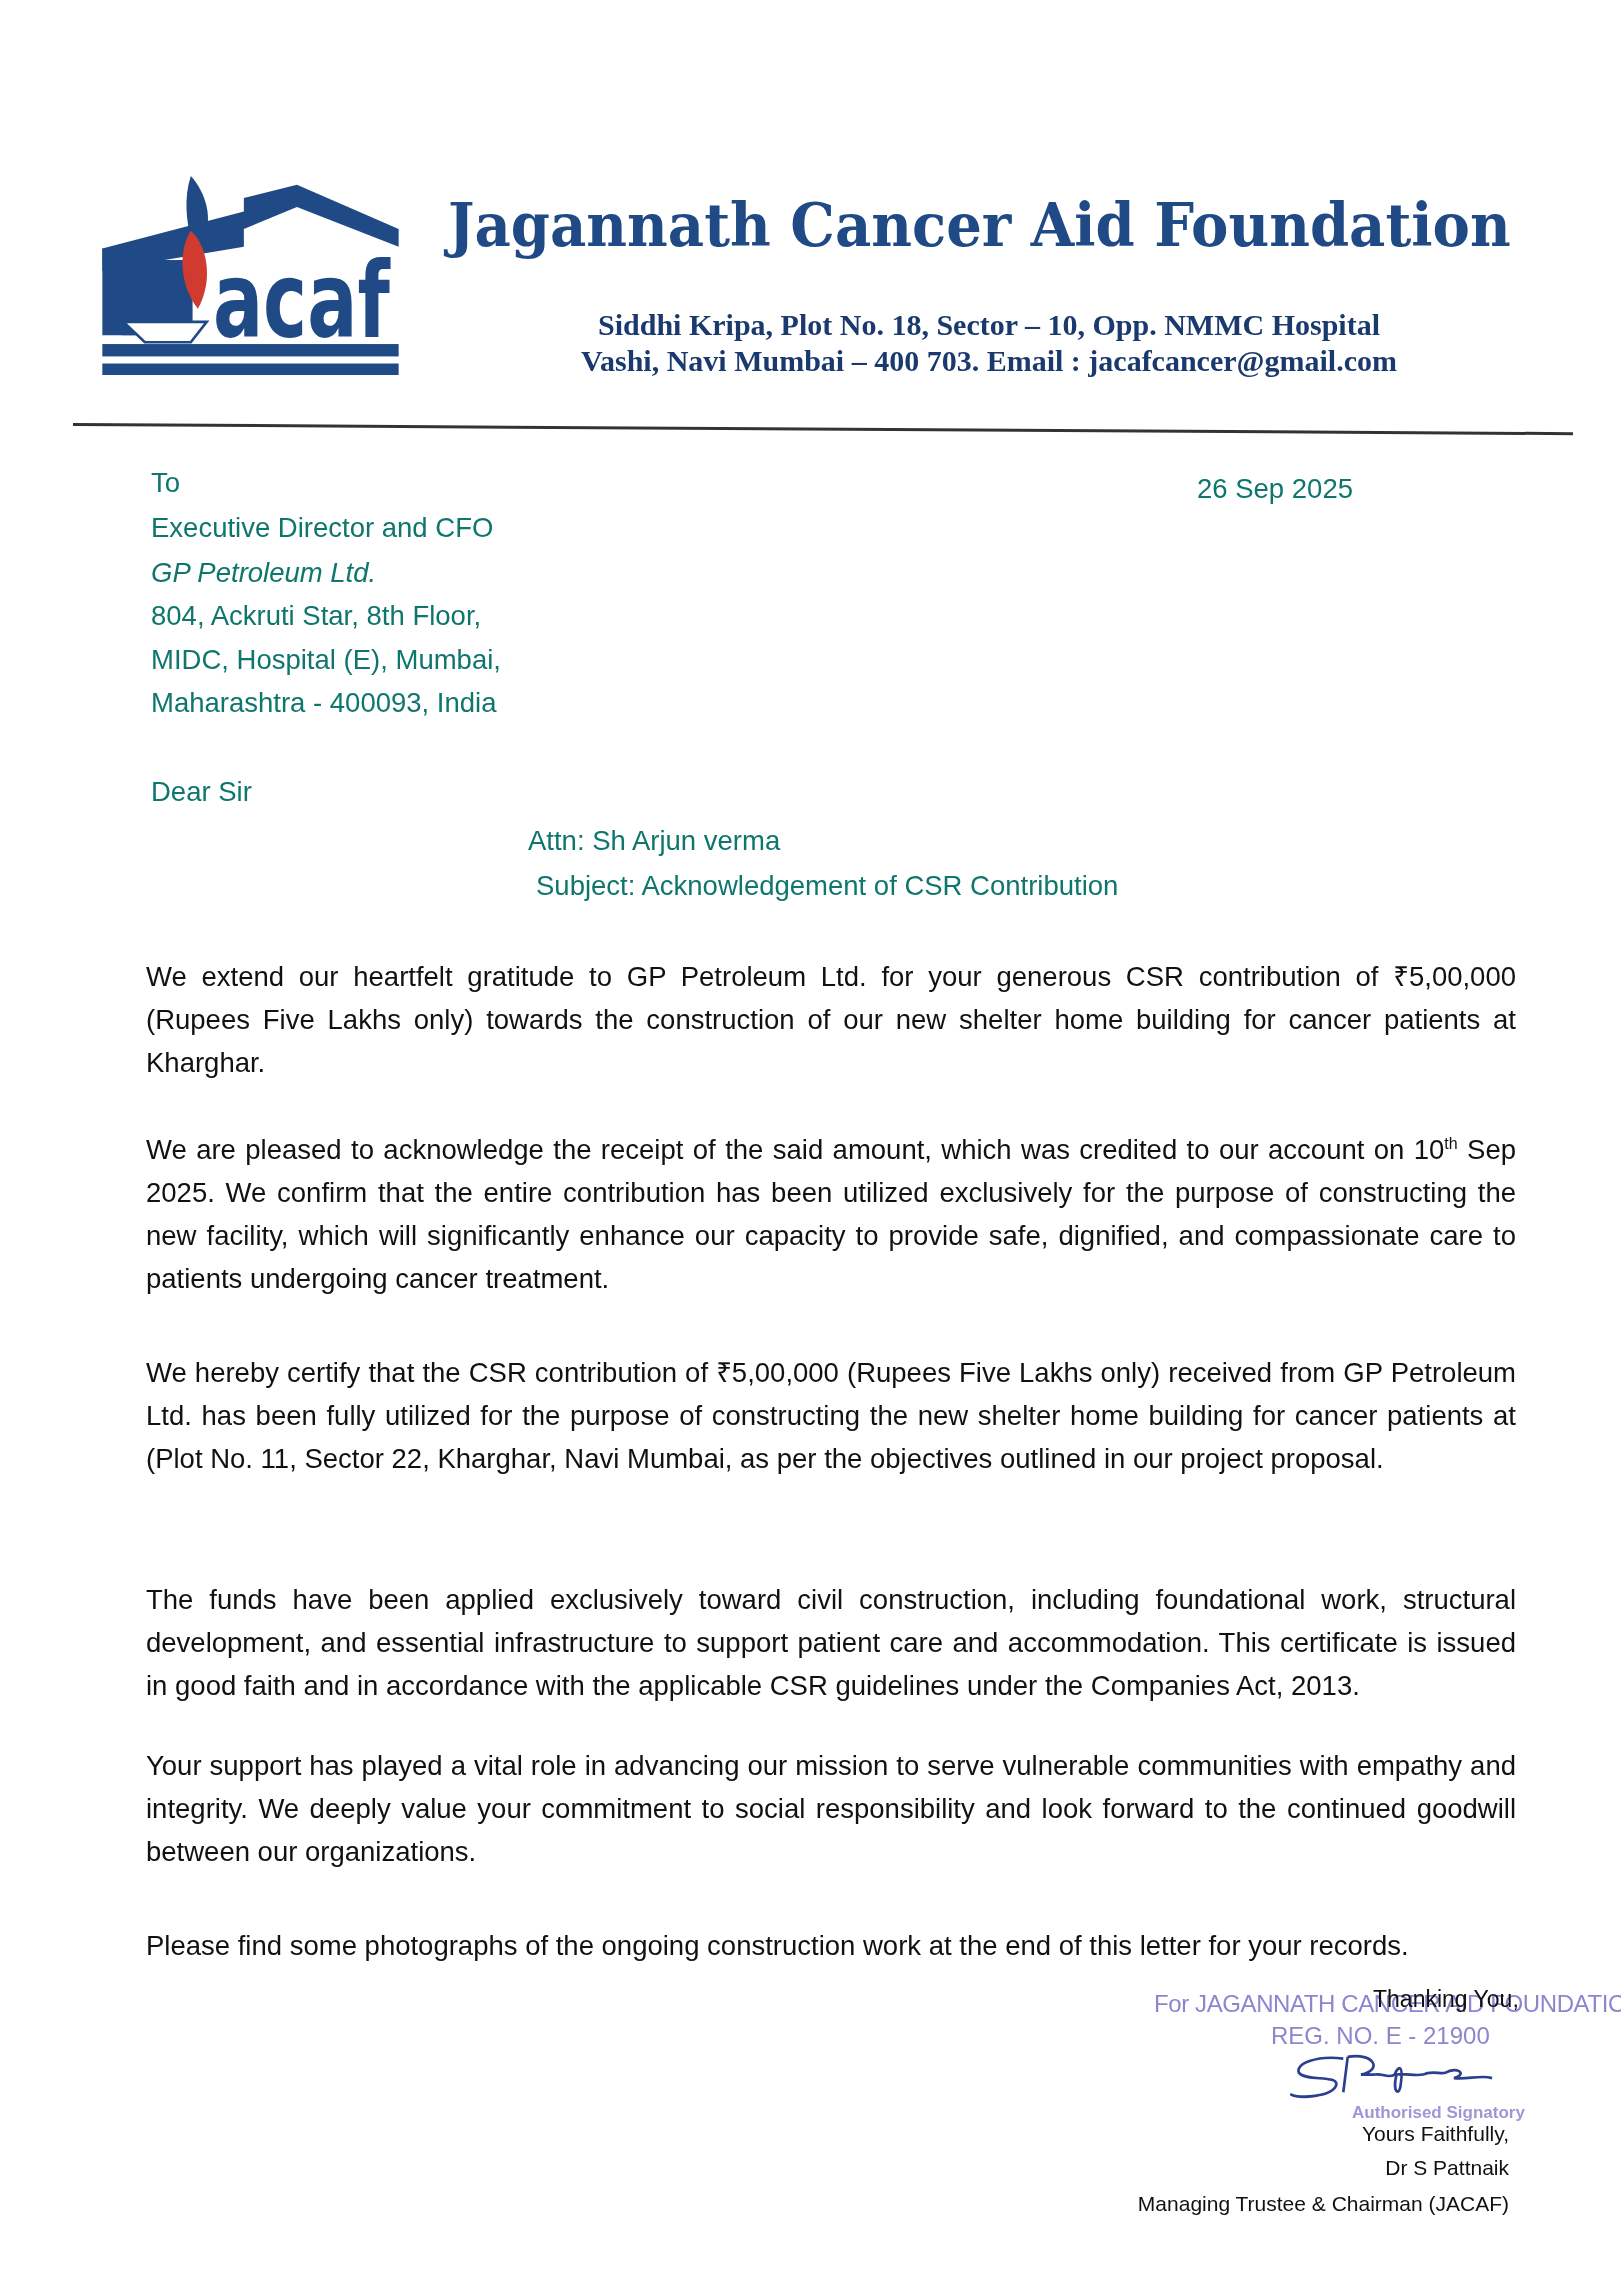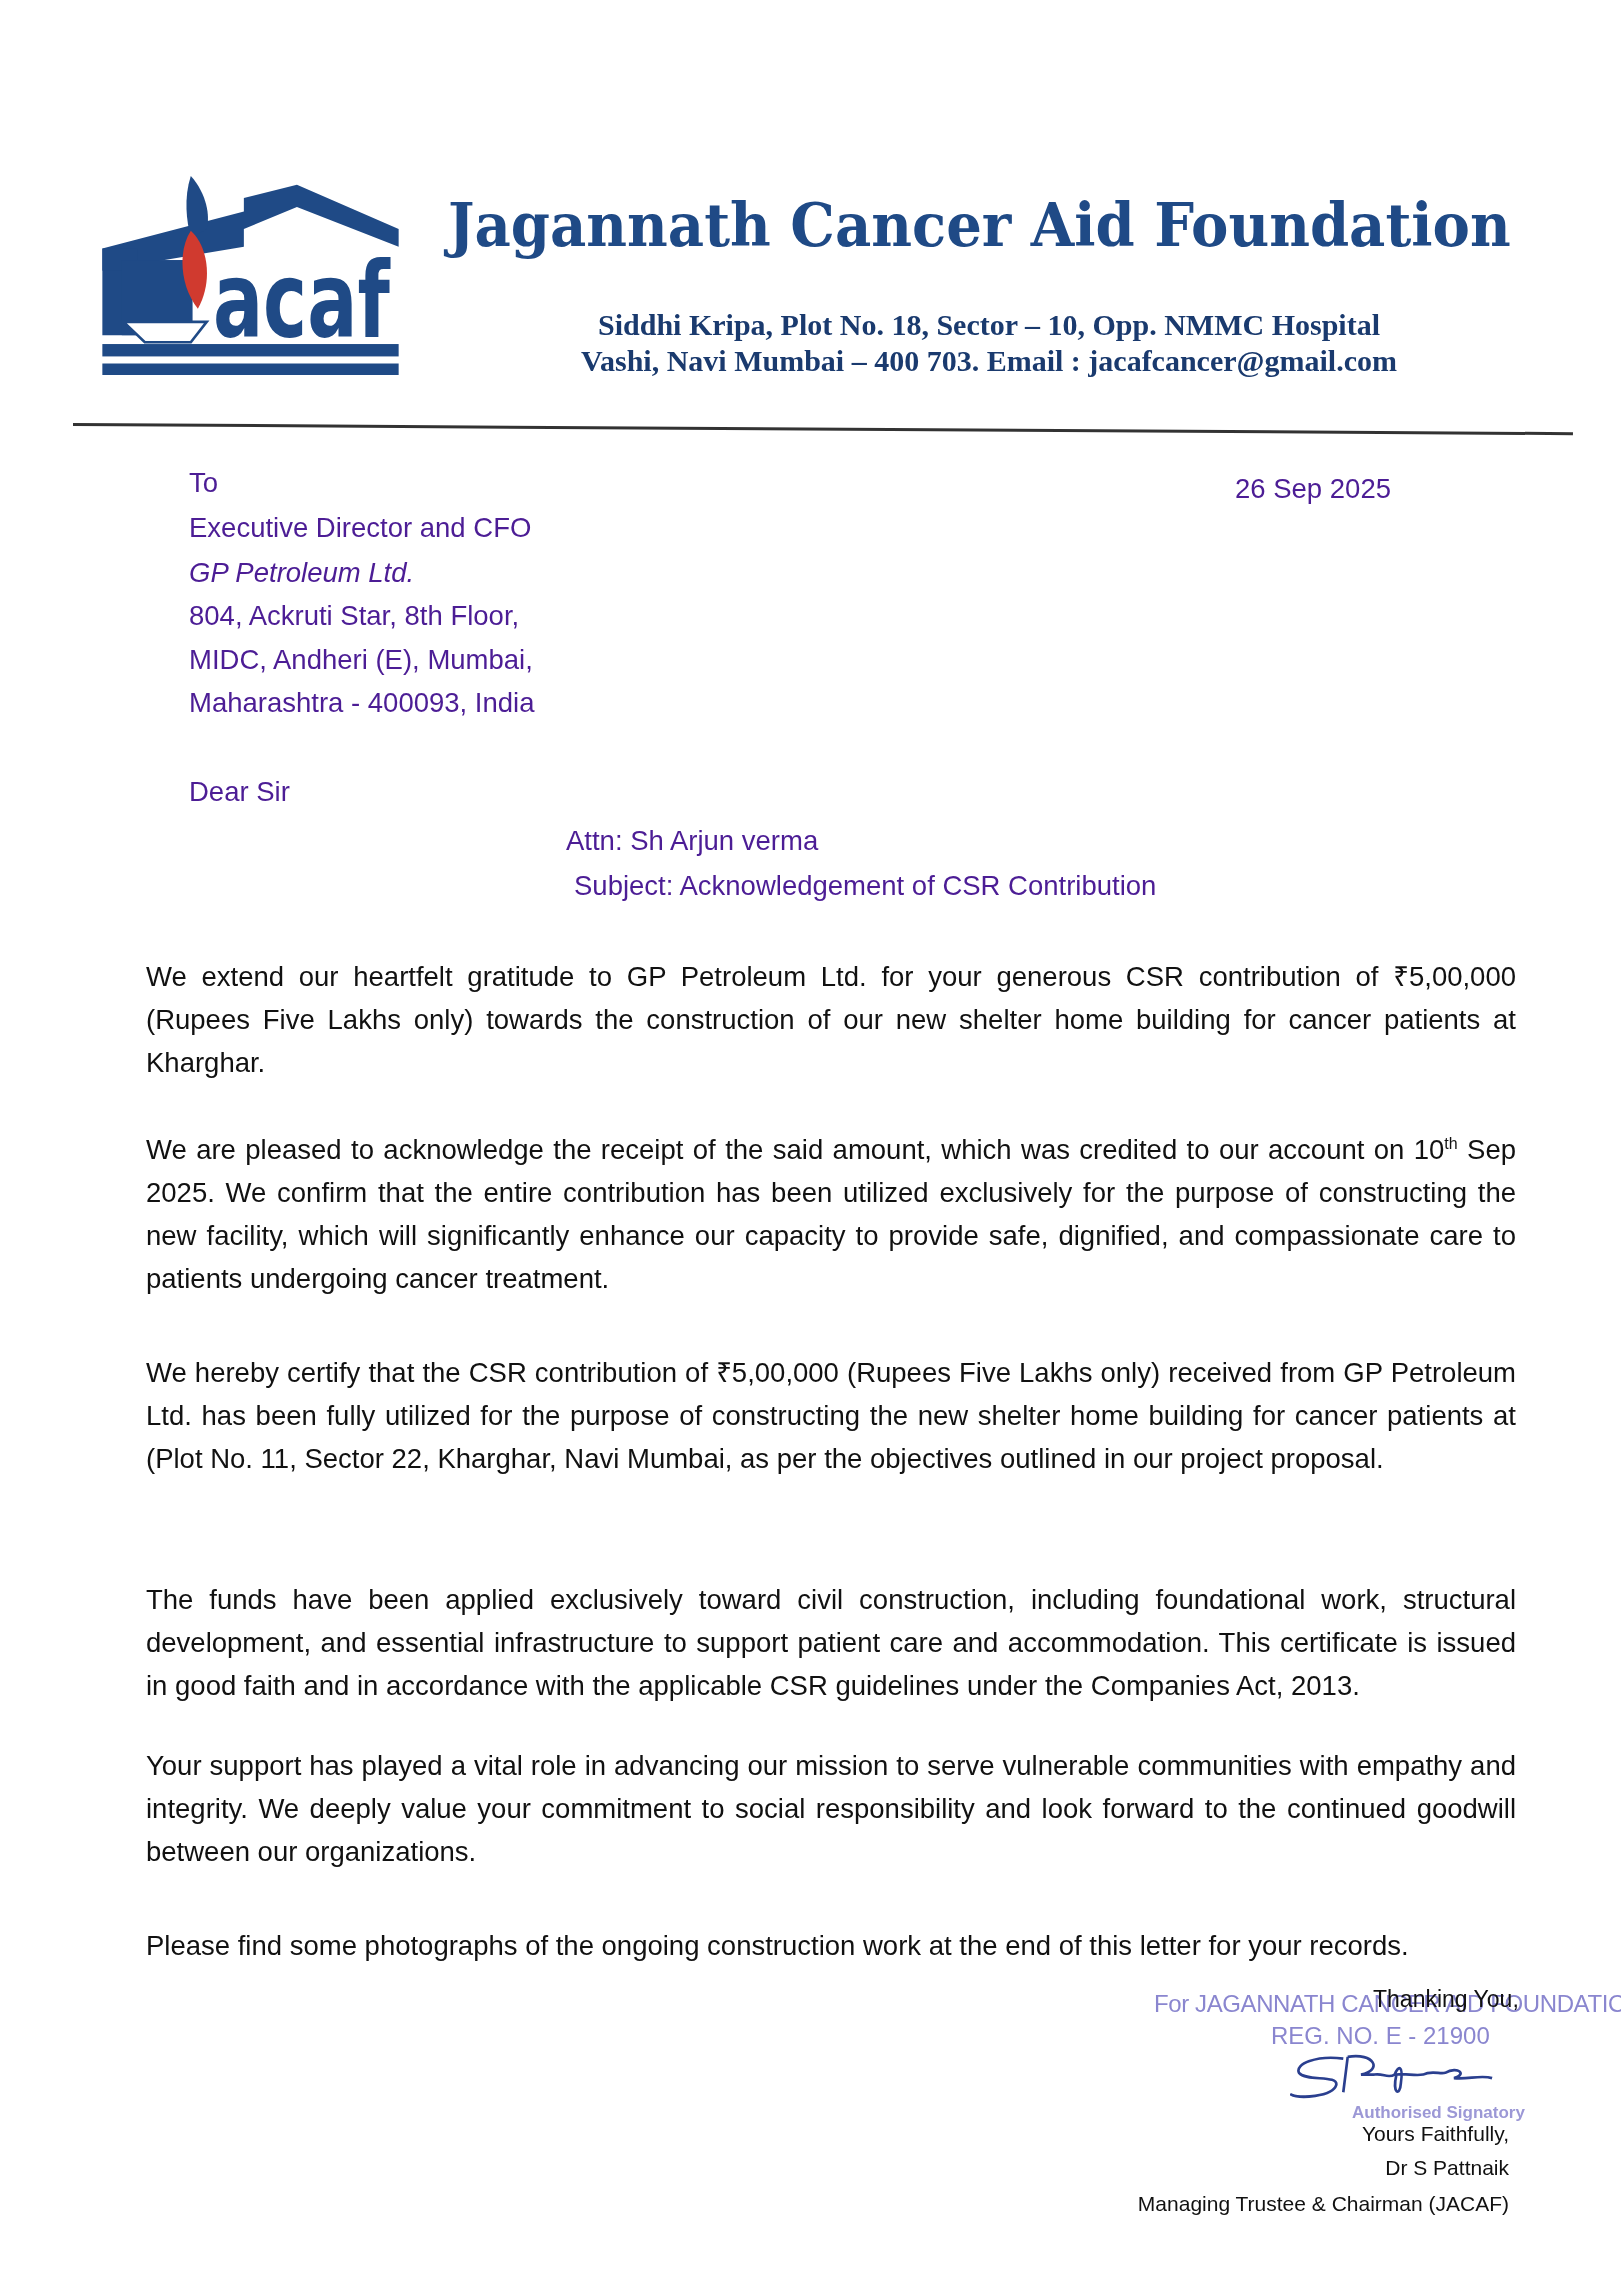--- a/index.html
+++ b/index.html
@@ -10,21 +10,21 @@
   .logo { position: absolute; left: 102px; top: 176px; width: 297px; height: 199px; }
   .org-name { position: absolute; left: 448px; top: 191px; font-family: "DejaVu Serif", serif; font-weight: bold; font-size: 59px; color: #1f4a86; letter-spacing: 0px; white-space: nowrap; transform: scaleX(0.95); transform-origin: left top; }
   .reg-line { position: absolute; left: 523px; top: 270px; width: 727px; text-align: center; font-family: "Liberation Serif", serif; font-size: 29px; color: #1a3a6e; white-space: nowrap; }
   .addr-line { position: absolute; left: 497px; width: 984px; text-align: center; font-family: "Liberation Serif", serif; font-weight: bold; font-size: 30px; color: #1a3a6e; white-space: nowrap; }
   .addr1 { top: 308px; }
   .addr2 { top: 344px; }
   .email-link { color: #1a3a6e; }
   .rule { position: absolute; left: 73px; top: 423px; width: 1500px; height: 2.7px; background: #333; transform: rotate(0.35deg); transform-origin: left center; }
 
   
-  .txt { font-family: "Liberation Sans", sans-serif; font-size: 27.5px; color: #4c1d95; position: absolute; white-space: nowrap; margin-left: 38px; }
+  .txt { font-family: "Liberation Sans", sans-serif; font-size: 27.5px; color: #0f766e; position: absolute; white-space: nowrap; }
   .to { left: 151px; top: 467px; }
   .date { left: 1197px; top: 473px; }
   .rcpt { left: 151px; }
   .r1 { top: 512px; } .r2 { top: 557px; font-style: italic; } .r3 { top: 600px; } .r4 { top: 644px; } .r5 { top: 687px; }
   .salut { left: 151px; top: 776px; }
   .attn { left: 528px; top: 825px; }
   .subj { left: 536px; top: 870px; }
 
   .para { position: absolute; left: 146px; width: 1370px; font-family: "Liberation Sans", sans-serif; font-size: 27.5px; line-height: 43px; color: #111; text-align: justify; }
   .p1 { top: 955px; }
@@ -73,21 +73,21 @@
   <div class="org-name">Jagannath Cancer Aid Foundation</div>
   <div class="addr-line addr1">Siddhi Kripa, Plot No. 18, Sector – 10, Opp. NMMC Hospital</div>
   <div class="addr-line addr2"><span>Vashi, Navi Mumbai – 400 703. Email : </span><a class="email-link">jacafcancer@gmail.com</a></div>
   <div class="rule"></div>
 
   <div class="txt to">To</div>
   <div class="txt date">26 Sep 2025</div>
   <div class="txt rcpt r1">Executive Director and CFO</div>
   <div class="txt rcpt r2">GP Petroleum Ltd.</div>
   <div class="txt rcpt r3">804, Ackruti Star, 8th Floor,</div>
-  <div class="txt rcpt r4">MIDC, Andheri (E), Mumbai,</div>
+  <div class="txt rcpt r4">MIDC, Hospital (E), Mumbai,</div>
   <div class="txt rcpt r5">Maharashtra - 400093, India</div>
 
   <div class="txt salut">Dear Sir</div>
   <div class="txt attn">Attn: Sh Arjun verma</div>
   <div class="txt subj">Subject: Acknowledgement of CSR Contribution</div>
 
   <div class="para p1">We extend our heartfelt gratitude to GP Petroleum Ltd. for your generous CSR contribution of ₹5,00,000 (Rupees Five Lakhs only) towards the construction of our new shelter home building for cancer patients at Kharghar.</div>
   <div class="para p2"><span>We are pleased to acknowledge the receipt of the said amount, which was credited to our account on 10</span><sup>th</sup><span> Sep 2025. We confirm that the entire contribution has been utilized exclusively for the purpose of constructing the new facility, which will significantly enhance our capacity to provide safe, dignified, and compassionate care to patients undergoing cancer treatment.</span></div>
   <div class="para p3">We hereby certify that the CSR contribution of ₹5,00,000 (Rupees Five Lakhs only) received from GP Petroleum Ltd. has been fully utilized for the purpose of constructing the new shelter home building for cancer patients at (Plot No. 11, Sector 22, Kharghar, Navi Mumbai, as per the objectives outlined in our project proposal.</div>
   <div class="para p4">The funds have been applied exclusively toward civil construction, including foundational work, structural development, and essential infrastructure to support patient care and accommodation. This certificate is issued in good faith and in accordance with the applicable CSR guidelines under the Companies Act, 2013.</div>

